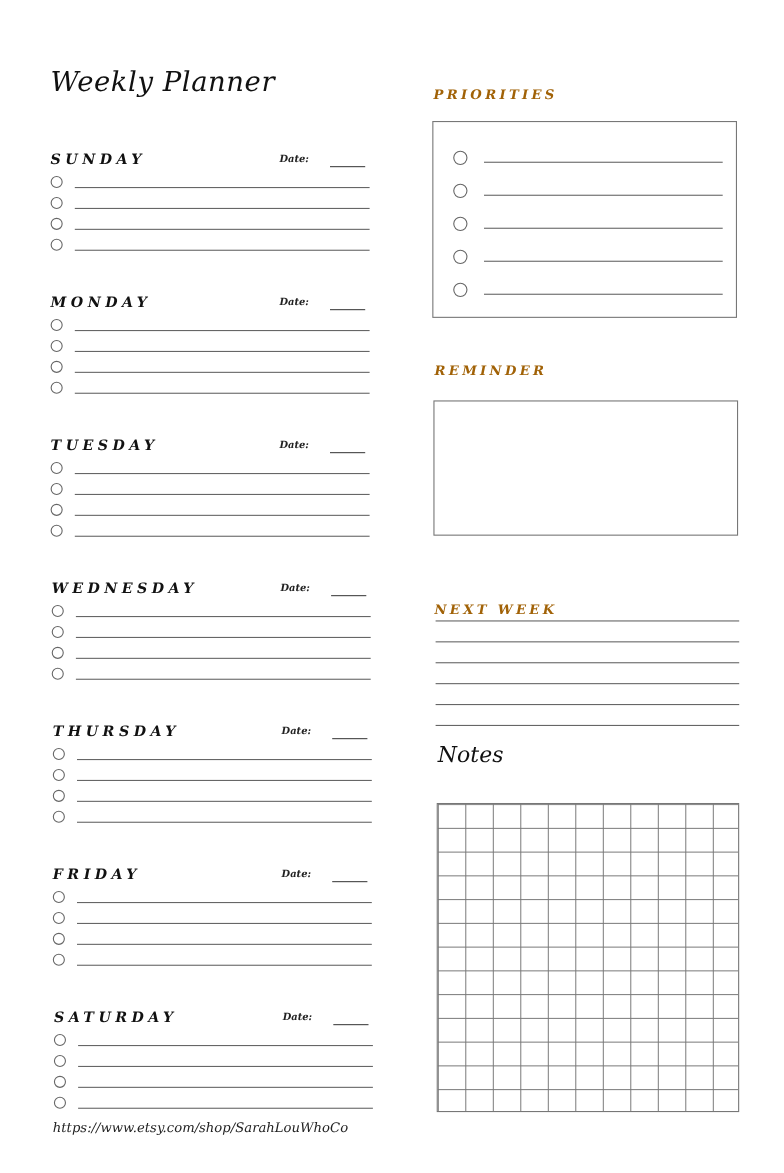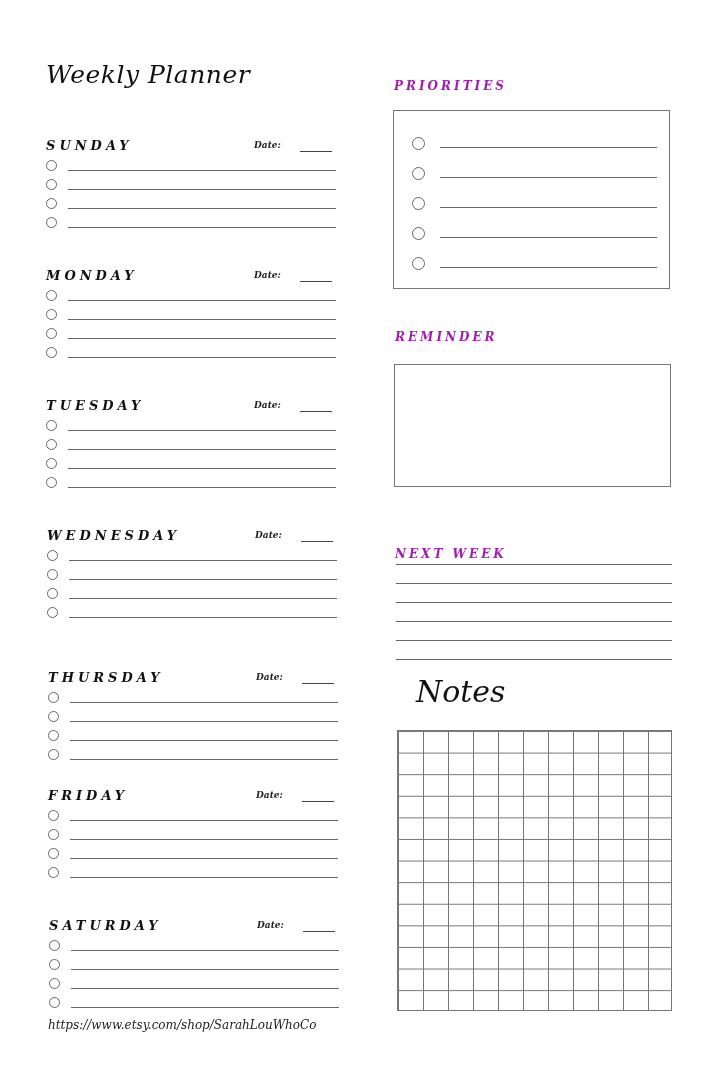--- a/index.html
+++ b/index.html
@@ -6,27 +6,27 @@
   body { width: 713px; height: 1066px; position: relative; overflow: hidden; font-family: "DejaVu Serif", serif; color: #111; }
   .title { position: absolute; left: 46px; top: 60px; font-family: "DejaVu Serif", serif; font-style: italic; font-size: 25px; color: #111; letter-spacing: 0.5px; white-space: nowrap; }
   .day { position: absolute; left: 46px; width: 290px; }
   .day-head { position: relative; height: 20px; }
   .day-name { position: absolute; left: 0; top: 0; font-family: "DejaVu Serif", serif; font-style: italic; font-weight: bold; font-size: 13px; letter-spacing: 4px; color: #111; }
   .date-label { position: absolute; left: 208px; top: 2px; font-family: "DejaVu Serif", serif; font-style: italic; font-weight: bold; font-size: 9px; color: #222; }
   .date-line { position: absolute; left: 254px; top: 13px; width: 32px; border-bottom: 1px solid #444; }
   .task { position: relative; height: 19px; }
   .circle { position: absolute; left: 0; top: 2px; width: 11px; height: 11px; border: 1.3px solid #666; border-radius: 50%; box-sizing: border-box; }
   .task-line { position: absolute; left: 22px; right: 0; top: 12px; border-bottom: 1.3px solid #666; }
-  .sec-title { position: absolute; font-family: "DejaVu Serif", serif; font-style: italic; font-weight: bold; font-size: 12px; letter-spacing: 3px; color: #a21caf; }
+  .sec-title { position: absolute; font-family: "DejaVu Serif", serif; font-style: italic; font-weight: bold; font-size: 12px; letter-spacing: 3px; color: #a16207; }
   .box { position: absolute; border: 1.3px solid #777; box-sizing: border-box; }
   .prio-item { position: absolute; left: 18px; right: 12px; height: 20px; }
   .prio-item .circle { left: 0; top: 0; width: 13px; height: 13px; }
   .prio-item .task-line { left: 28px; top: 10px; }
   .nw-line { position: absolute; left: 396px; width: 276px; border-bottom: 1.3px solid #666; }
-  .notes-title { position: absolute; left: 416px; top: 674px; font-family: "DejaVu Serif", serif; font-style: italic; font-size: 30px; color: #111; }
+  .notes-title { position: absolute; left: 398px; top: 674px; font-family: "DejaVu Serif", serif; font-style: italic; font-size: 20px; color: #111; }
   .grid { position: absolute; left: 397px; top: 730px; width: 275px; height: 281px; border: 1.3px solid #777; box-sizing: border-box;
     background-image:
       linear-gradient(to right, #777 1px, transparent 1px),
       linear-gradient(to bottom, #777 1px, transparent 1px);
     background-size: 25px 100%, 100% 21.6px; }
   .footer { position: absolute; left: 48px; top: 1018px; font-family: "DejaVu Serif", serif; font-style: italic; font-size: 12px; color: #222; white-space: nowrap; }
 </style>
 </head>
 <body>
 
@@ -121,21 +121,21 @@
   <div class="task">
       <span class="circle"></span>
       <span class="task-line"></span>
     </div>
   <div class="task">
       <span class="circle"></span>
       <span class="task-line"></span>
     </div>
 </div>
 
-<div class="day" style="top:658px; left:48px;margin-top:12px;">
+<div class="day" style="top:658px; left:48px;">
   <div class="day-head">
     <span class="day-name">THURSDAY</span>
     <span class="date-label">Date:</span>
     <span class="date-line"></span>
   </div>
   <div class="task">
       <span class="circle"></span>
       <span class="task-line"></span>
     </div>
   <div class="task">

